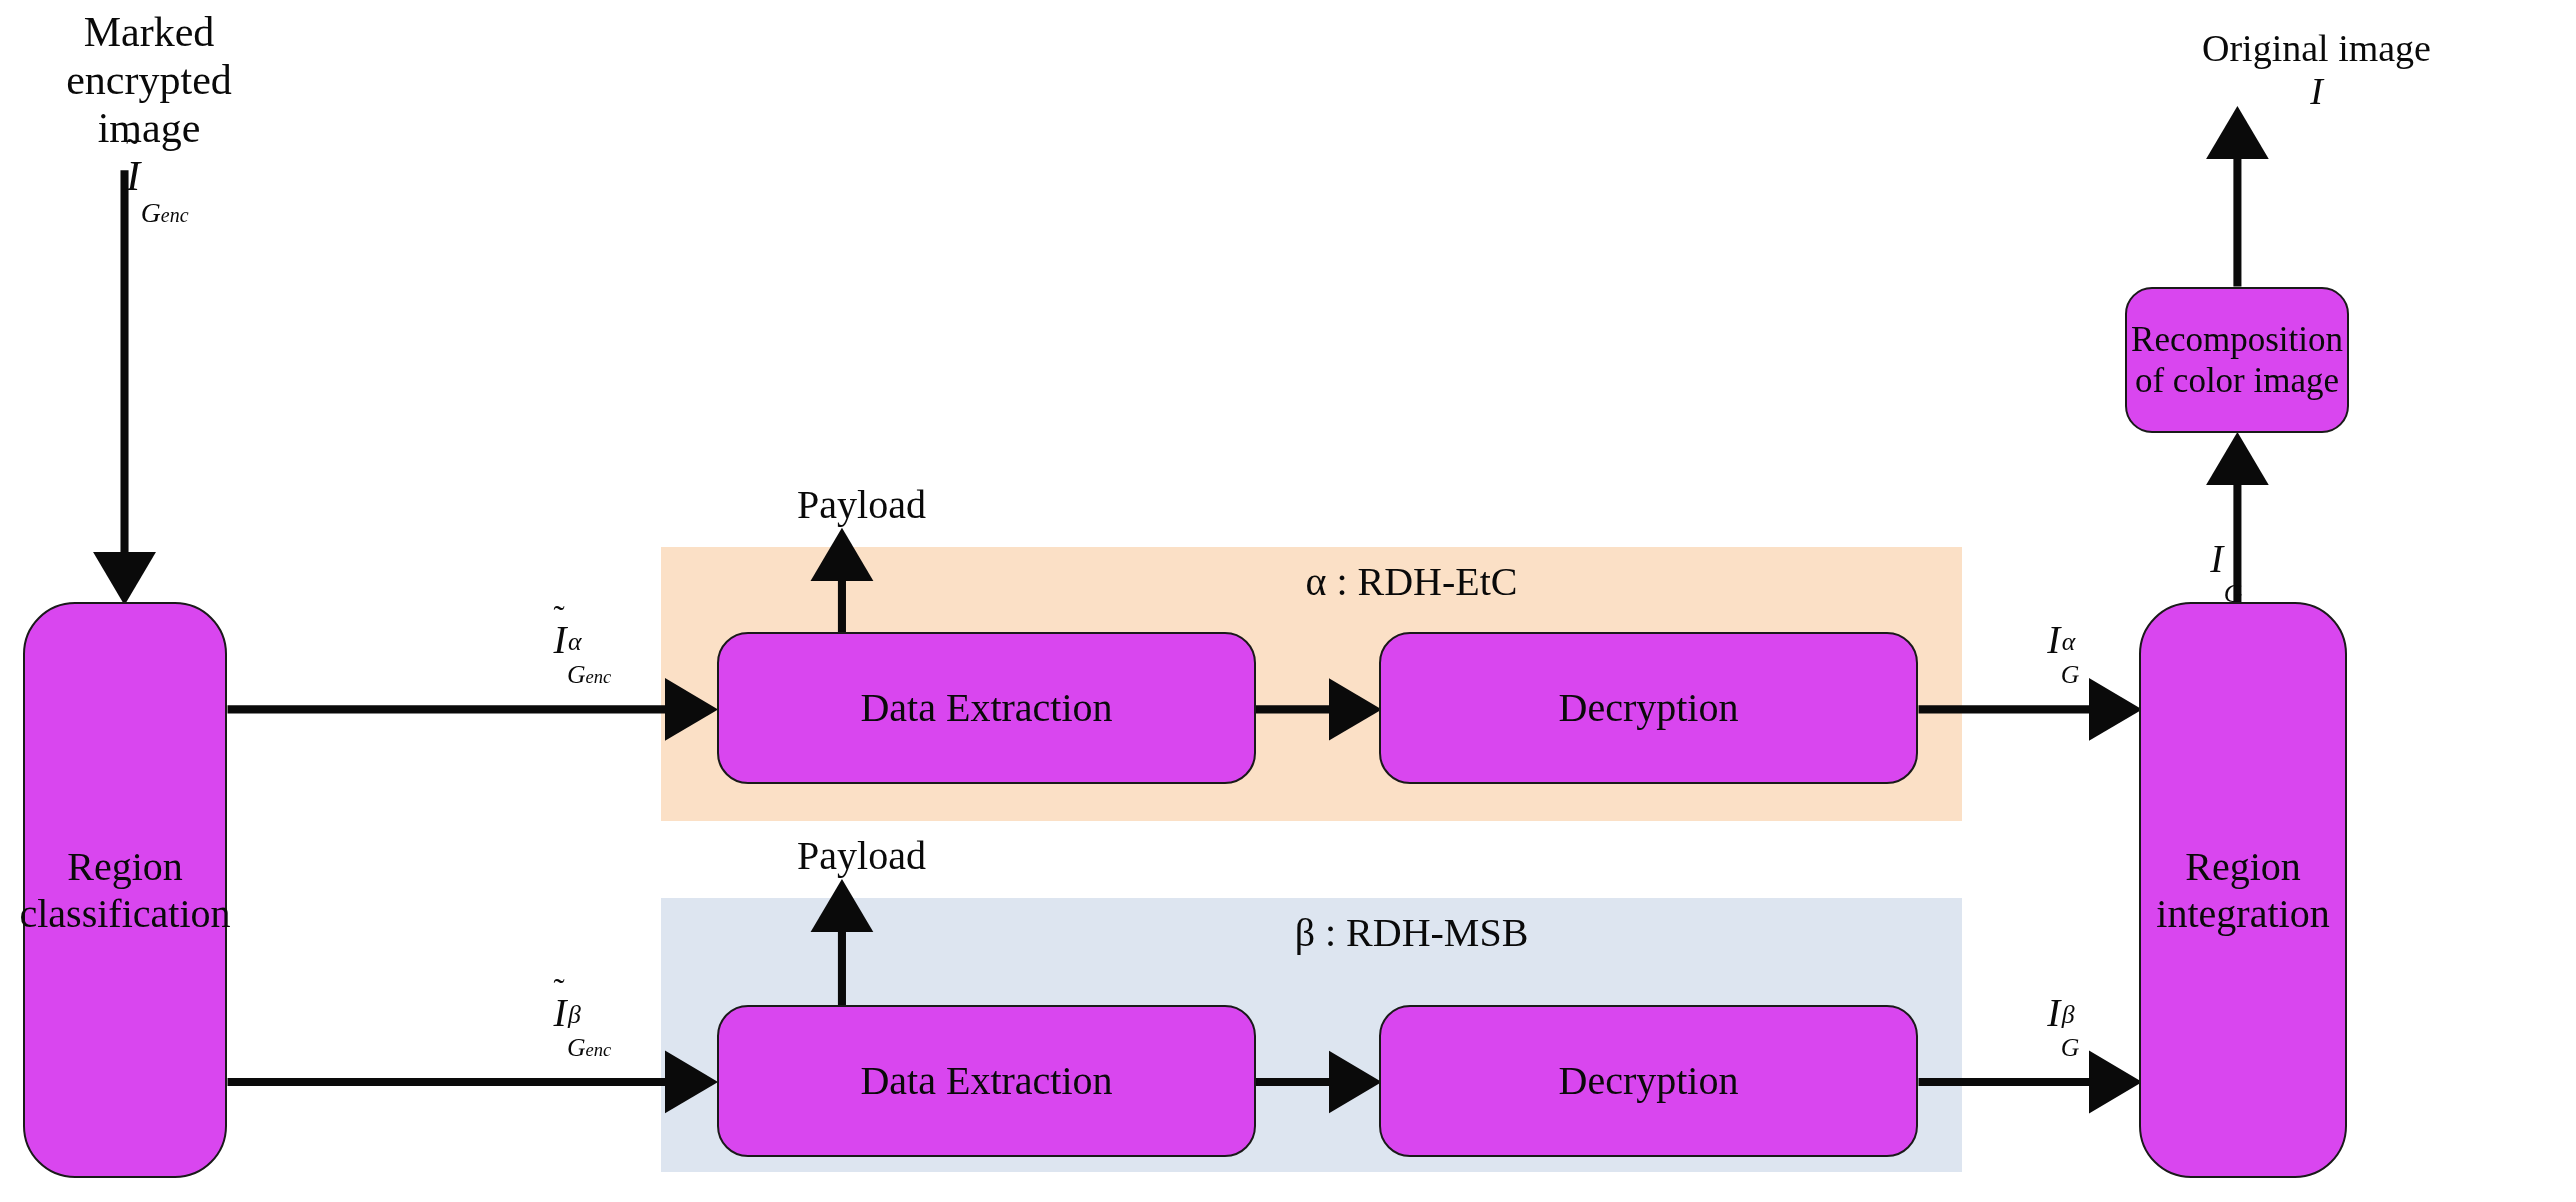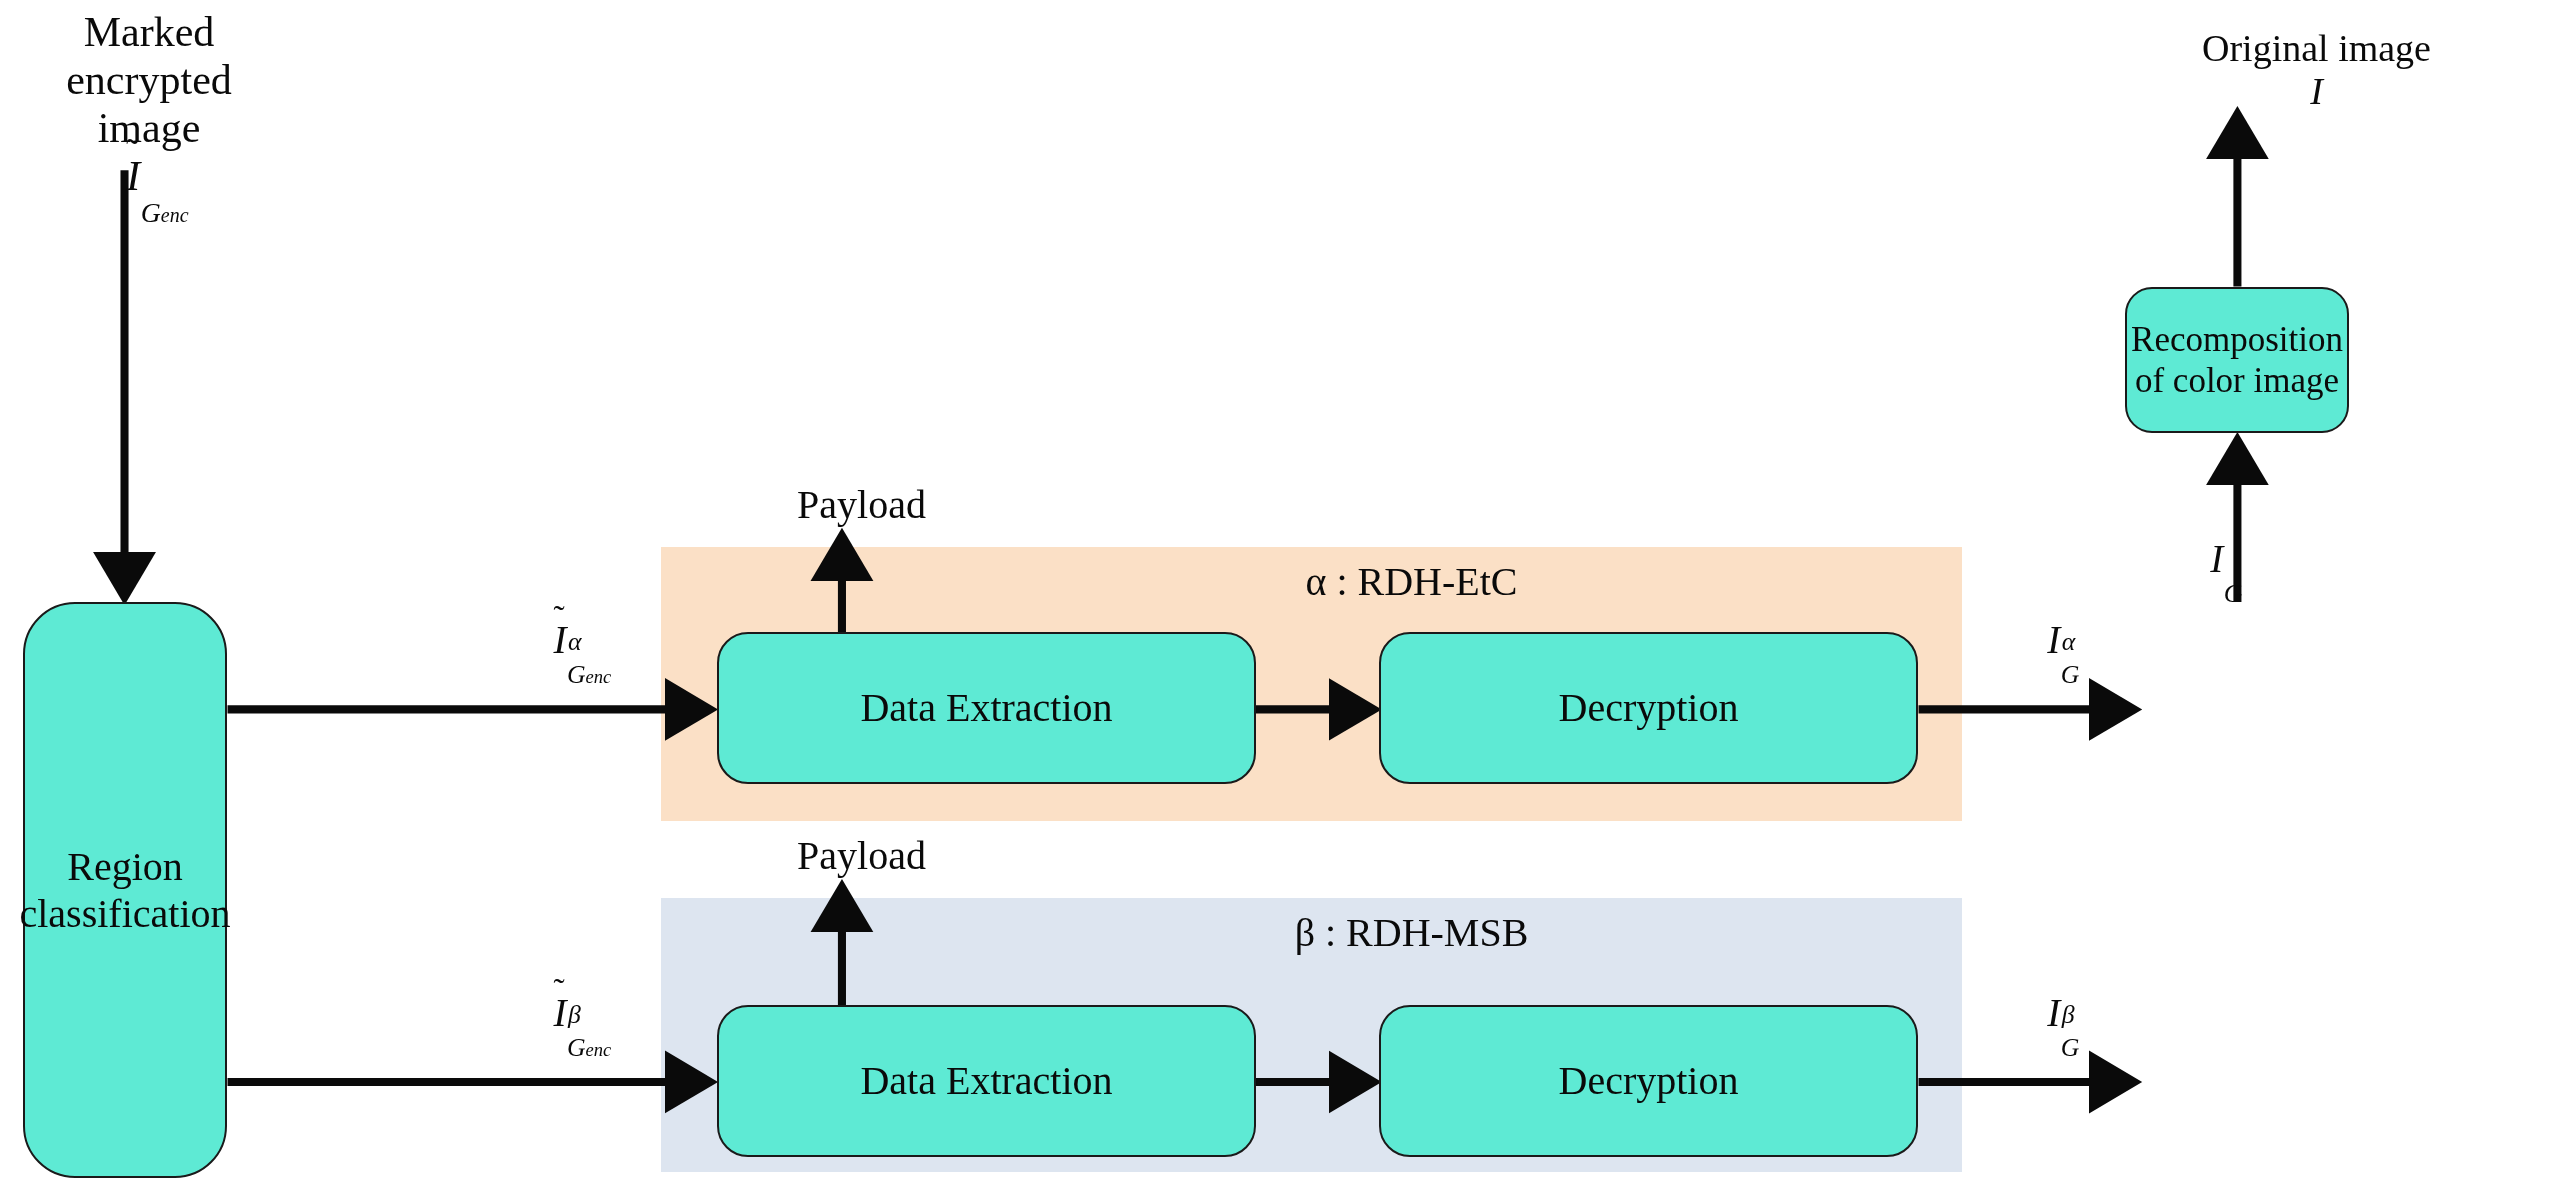--- a/index.html
+++ b/index.html
@@ -33,21 +33,21 @@
     top: 898px;
     width: 1301px;
     height: 274px;
     background: #dde5f0;
   }
 
   
   .node {
     position: absolute;
     box-sizing: border-box;
-    background: #5eead4;
+    background: #d946ef;
     border: 2.7px solid #1a1a1a;
     display: flex;
     align-items: center;
     justify-content: center;
     text-align: center;
     line-height: 1.18;
   }
   .node-outer {
     border-radius: 52px;
   }
@@ -329,20 +329,23 @@
   <div class="label math" id="label-ig">
     <span class="mathblock">
       <span class="base">I</span><span class="stack"><span class="sub2">G</span></span>&nbsp;&nbsp;
     </span>
   </div>
 
   <div class="node node-outer" id="node-region-classification">
     <span>Region classification</span>
   </div>
 
+  <div class="node node-outer" id="node-region-integration">
+    <span>Region integration</span>
+  </div>
 
   <div class="node" id="node-recomposition">
     <span>Recomposition of color image</span>
   </div>
 
   <div class="node node-inner" id="node-data-extraction-alpha">
     <span>Data Extraction</span>
   </div>
 
   <div class="node node-inner" id="node-decryption-alpha">

